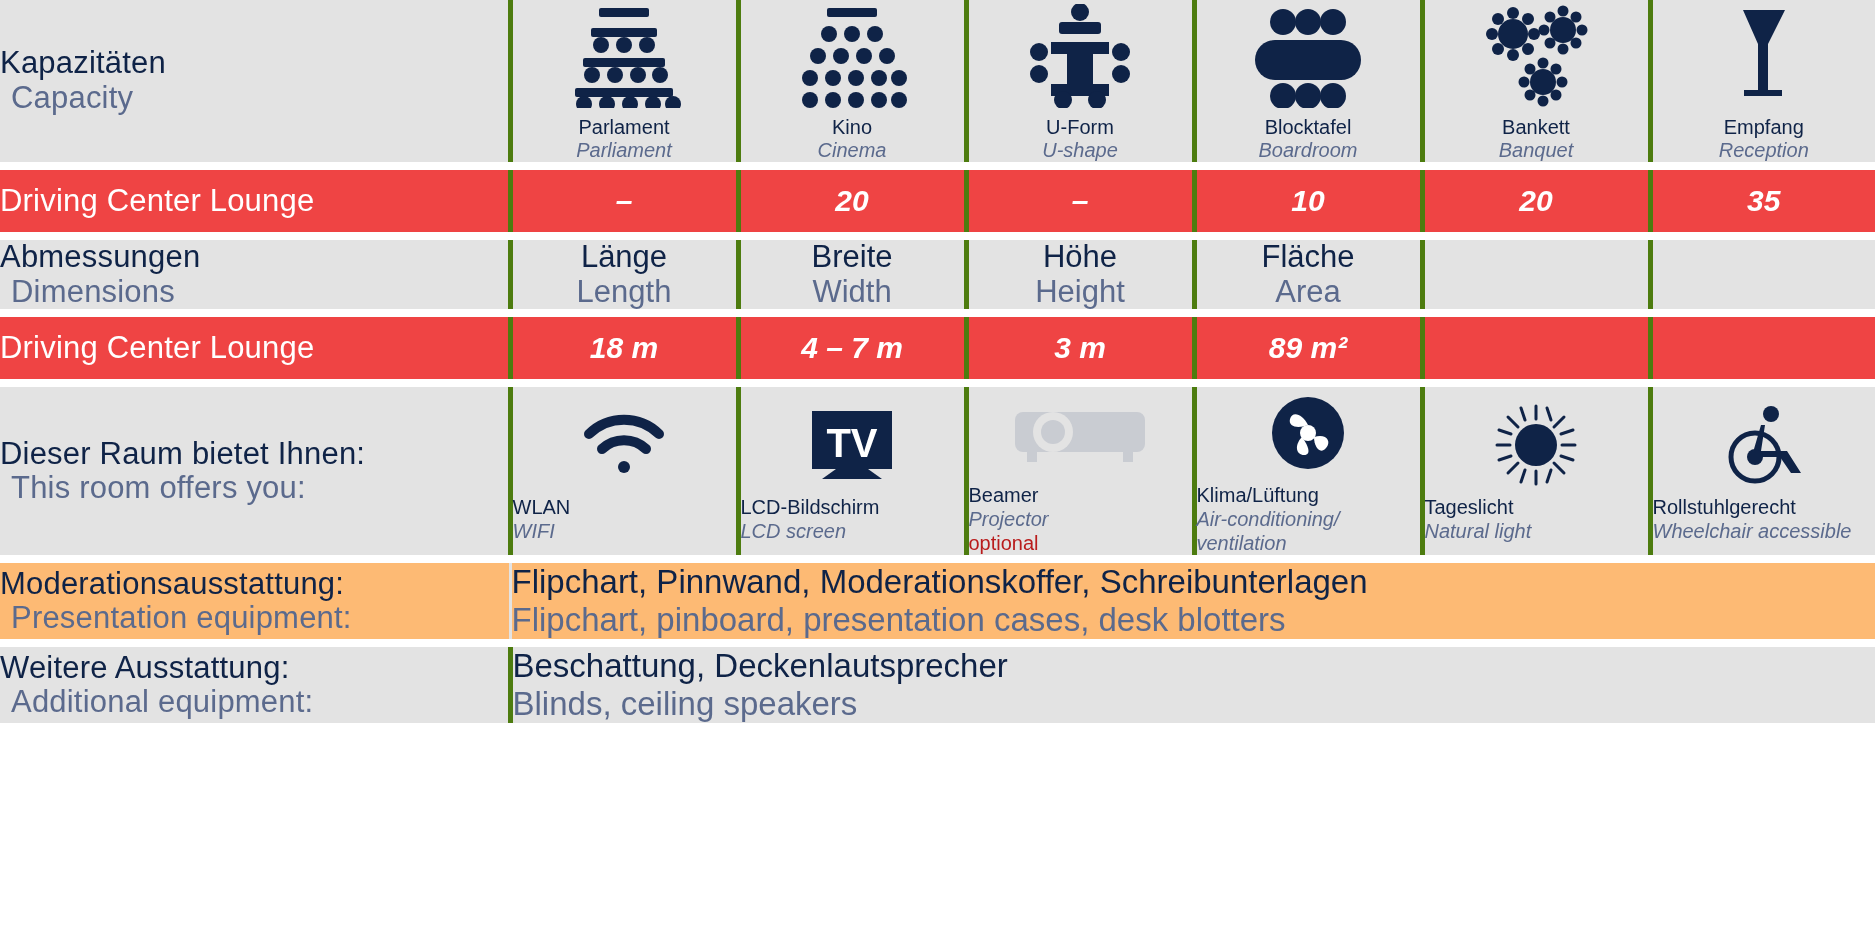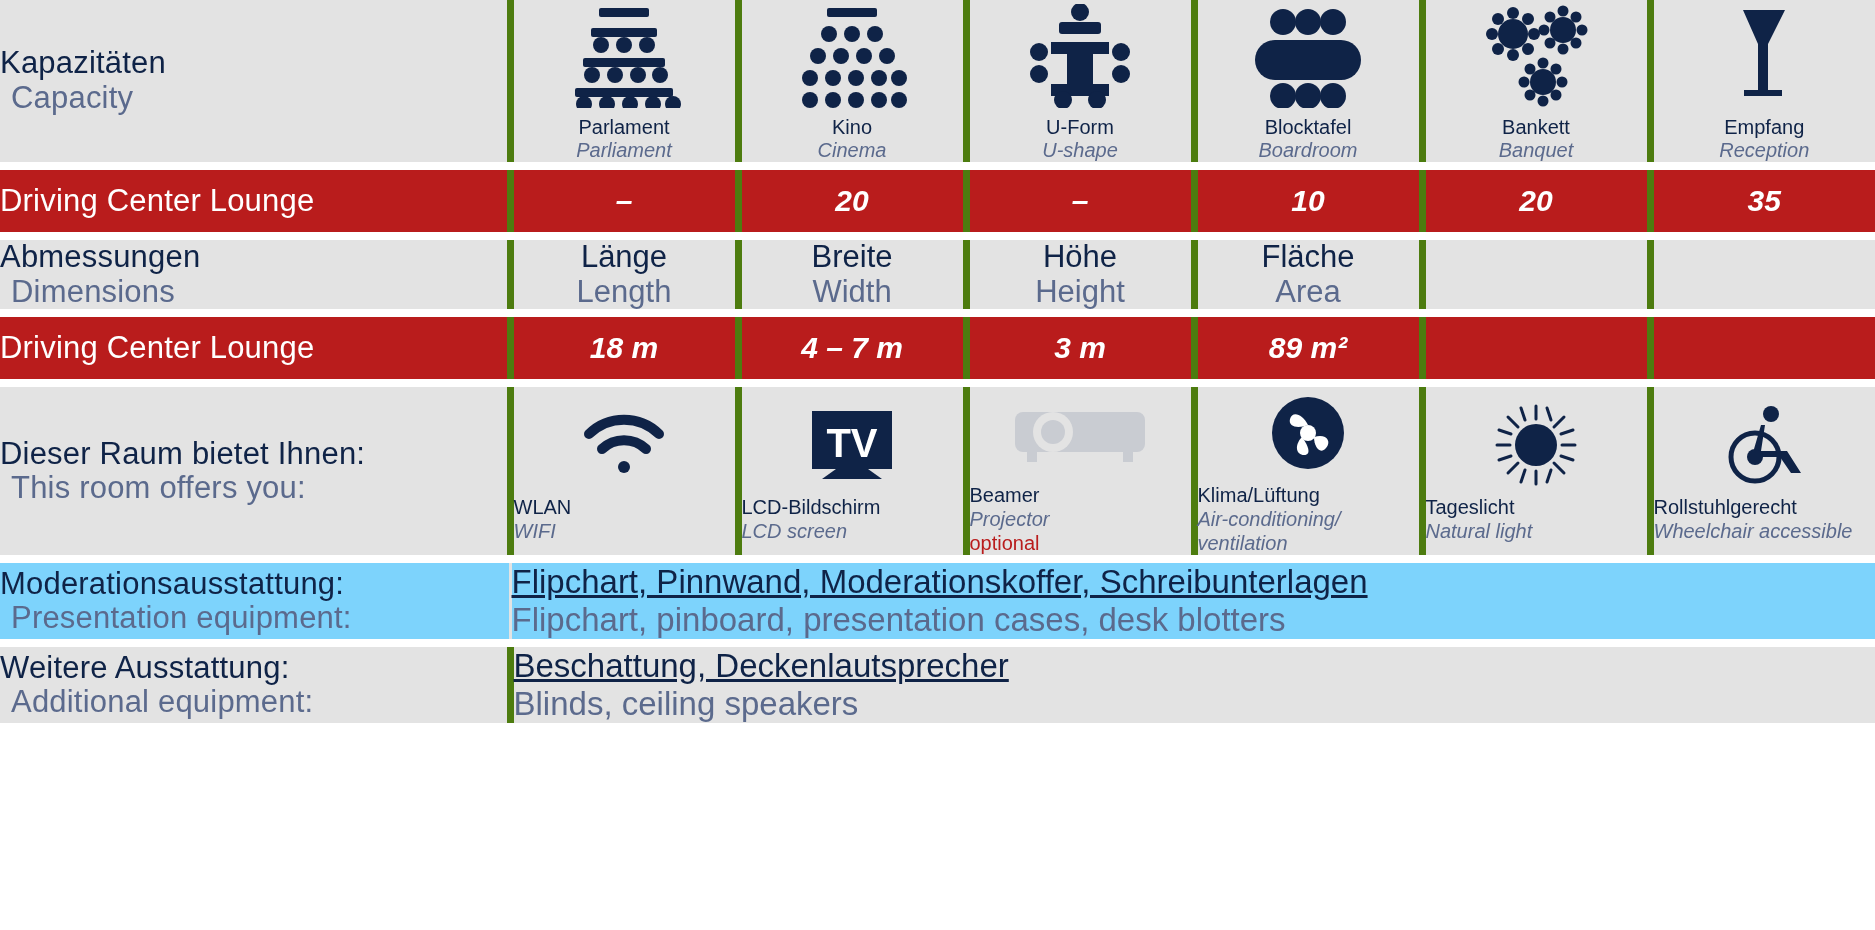--- a/index.html
+++ b/index.html
@@ -38,22 +38,22 @@
   col.c0 { width: 510px; }
   col.c1 { width: 228px; }
   col.c2 { width: 228px; }
   col.c3 { width: 228px; }
   col.c4 { width: 228px; }
   col.c5 { width: 228px; }
   col.c6 { width: 225px; }
 
   
   .row-light { background: #e3e3e3; }
-  .row-dark  { background: #b91c1c; }
-  .row-white { background: #7dd3fc; margin-left: 36px; }
+  .row-dark  { background: #ef4444; }
+  .row-white { background: #fdba74; margin-left: 36px; }
 
   .rowgap { height: 8px; background: #ffffff; }
 
   
   .labelcell {
     padding: 10px 0 10px 22px;
     line-height: 1.12;
   }
   .label-de {
     color: #0f2347;
@@ -150,28 +150,27 @@
   }
 
   
   .textcell {
     padding: 12px 0 14px 20px;
     line-height: 1.15;
   }
   .text-de {
     color: #0f2347;
     font-size: 33px;
-    text-decoration: underline;
   }
   .text-en {
     color: #5b6a8d;
     font-size: 33px;
   }
 
-  .vline { border-left: 7px solid #4d7c0f; }
+  .vline { border-left: 5px solid #4d7c0f; }
 </style>
 </head>
 <body>
 
 <div class="sheet">
 
   <table class="tbl">
     <colgroup>
       <col class="c0">
         <col class="c1">

